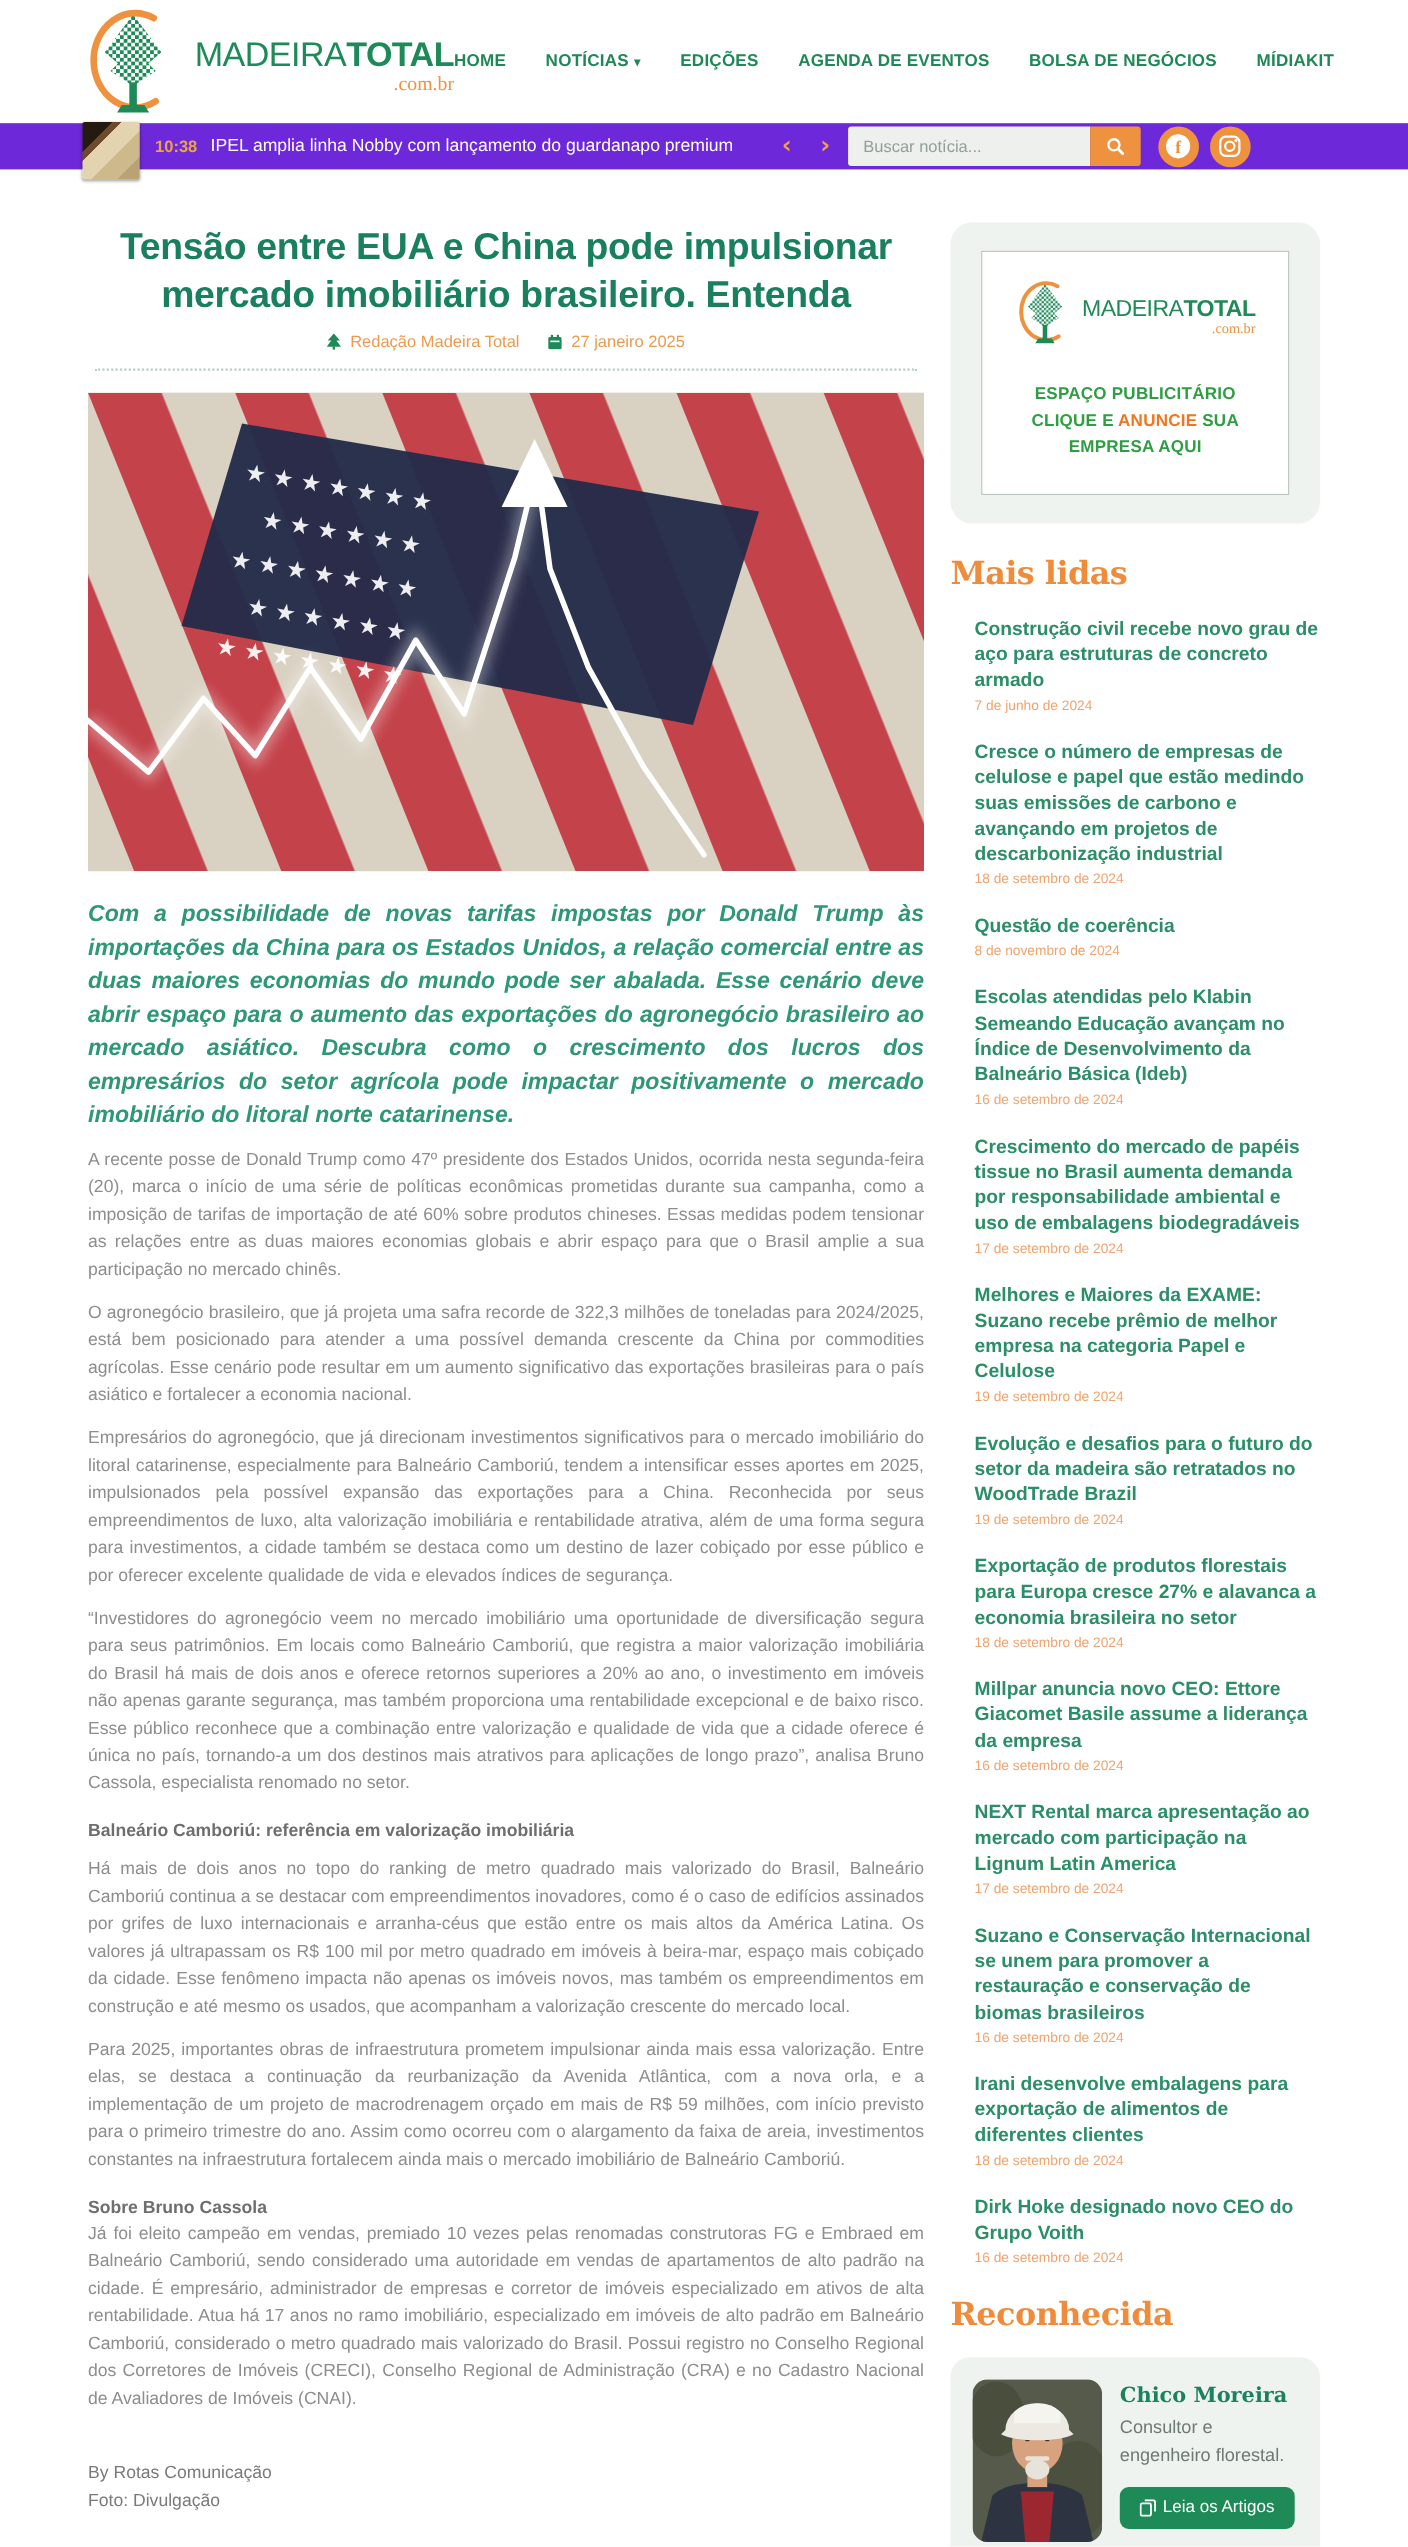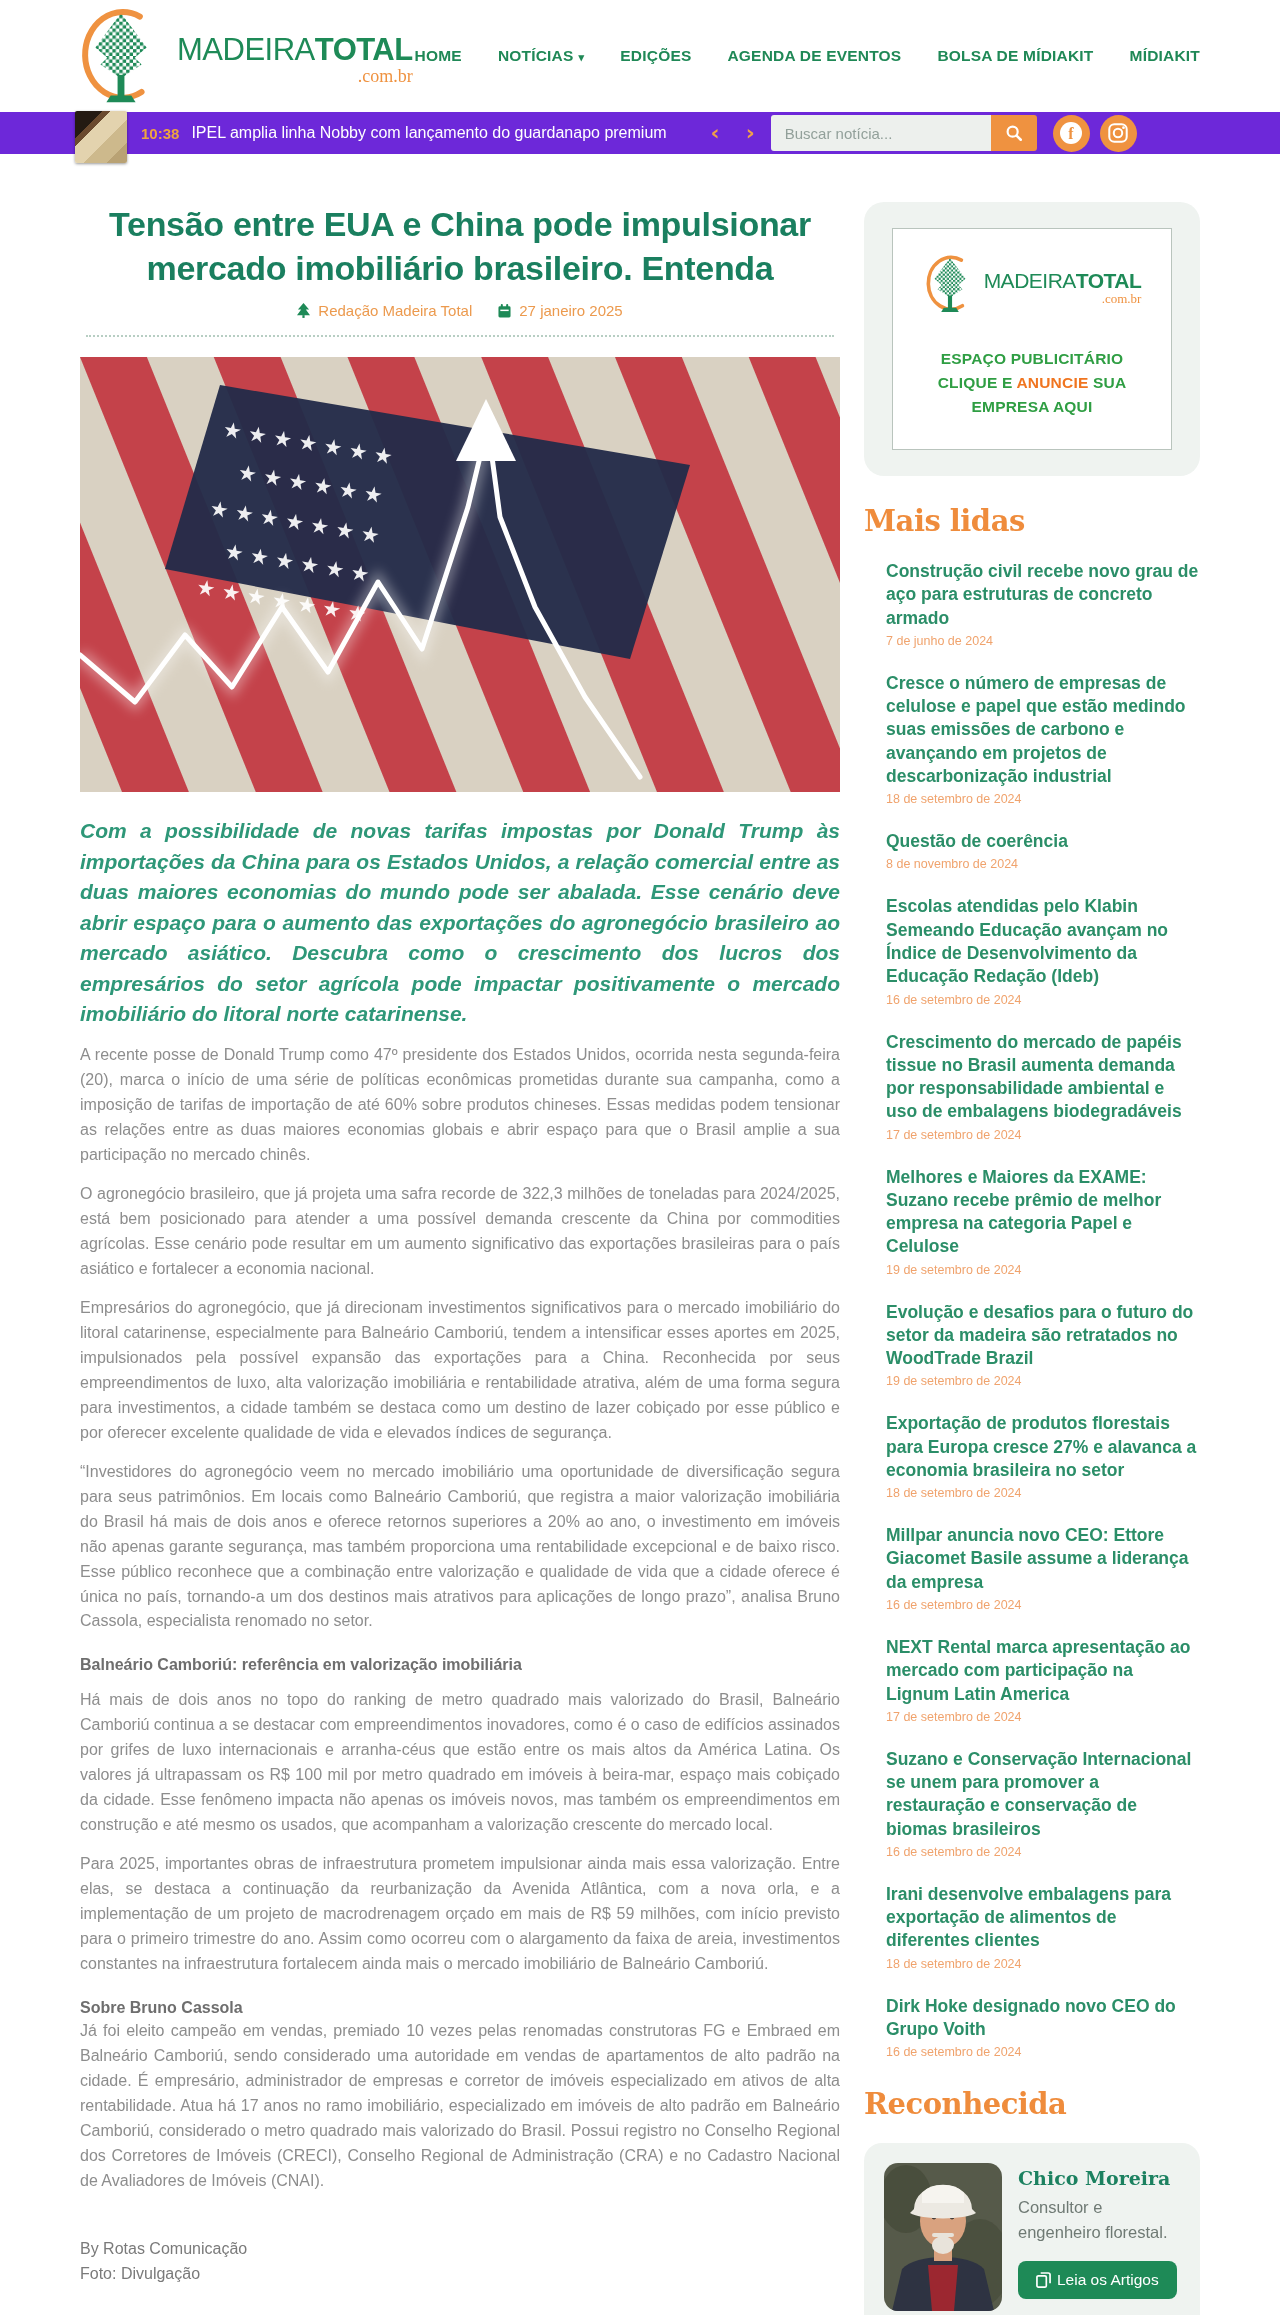--- a/index.html
+++ b/index.html
@@ -89,21 +89,21 @@
     <div class="logo-text">
       <span class="lw1">MADEIRA</span><span class="lw2">TOTAL</span>
       <span class="ldom">.com.br</span>
     </div>
   </div>
   <nav class="main-nav" id="main-nav">
       <a href="#" class="nav-link">HOME</a>
       <a href="#" class="nav-link">NOTÍCIAS<span class="caret">▾</span></a>
       <a href="#" class="nav-link">EDIÇÕES</a>
       <a href="#" class="nav-link">AGENDA DE EVENTOS</a>
-      <a href="#" class="nav-link">BOLSA DE MÍDIAKIT</a>
+      <a href="#" class="nav-link">BOLSA DE NEGÓCIOS</a>
       <a href="#" class="nav-link">MÍDIAKIT</a>
     </nav>
 </header>
 
 <div class="ticker">
   <div class="ticker-thumb"></div>
   <span class="ticker-time">10:38</span>
   <a class="ticker-headline" href="#">IPEL amplia linha Nobby com lançamento do guardanapo premium</a>
   <div class="ticker-nav">
     <span class="tick-chev">‹</span>
@@ -236,21 +236,21 @@
         </div>
         <div class="side-item">
           <a href="#" class="side-item-title">Cresce o número de empresas de celulose e papel que estão medindo suas emissões de carbono e avançando em projetos de descarbonização industrial</a>
           <div class="side-item-date">18 de setembro de 2024</div>
         </div>
         <div class="side-item">
           <a href="#" class="side-item-title">Questão de coerência</a>
           <div class="side-item-date">8 de novembro de 2024</div>
         </div>
         <div class="side-item">
-          <a href="#" class="side-item-title">Escolas atendidas pelo Klabin Semeando Educação avançam no Índice de Desenvolvimento da Educação Redação (Ideb)</a>
+          <a href="#" class="side-item-title">Escolas atendidas pelo Klabin Semeando Educação avançam no Índice de Desenvolvimento da Balneário Básica (Ideb)</a>
           <div class="side-item-date">16 de setembro de 2024</div>
         </div>
         <div class="side-item">
           <a href="#" class="side-item-title">Crescimento do mercado de papéis tissue no Brasil aumenta demanda por responsabilidade ambiental e uso de embalagens biodegradáveis</a>
           <div class="side-item-date">17 de setembro de 2024</div>
         </div>
         <div class="side-item">
           <a href="#" class="side-item-title">Melhores e Maiores da EXAME: Suzano recebe prêmio de melhor empresa na categoria Papel e Celulose</a>
           <div class="side-item-date">19 de setembro de 2024</div>
         </div>

